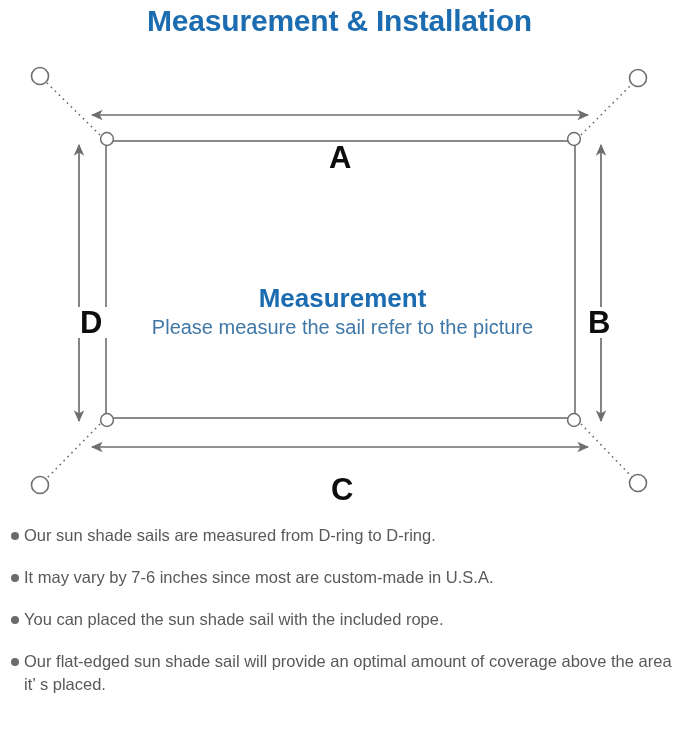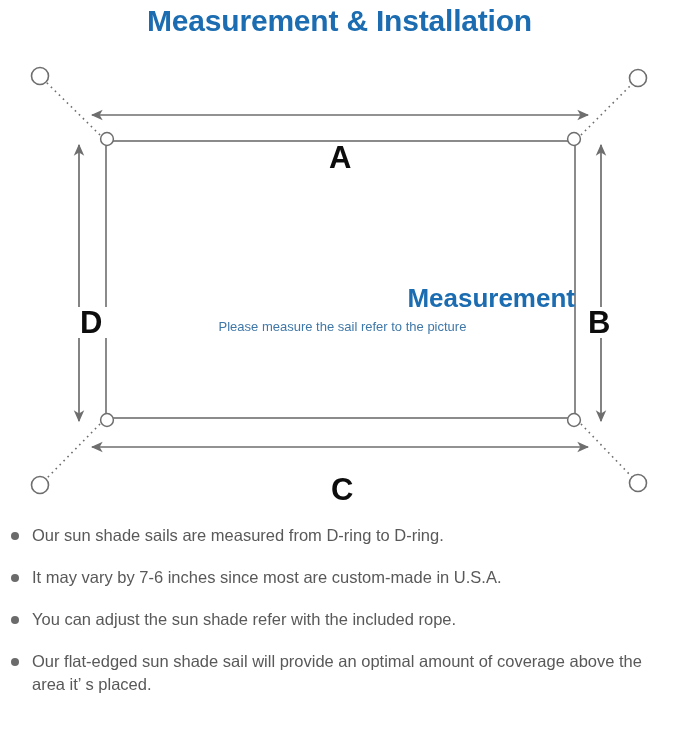--- a/index.html
+++ b/index.html
@@ -61,41 +61,40 @@
     top: 238px;
     width: 465px;
     text-align: center;
   }
   #center-title {
     font-size: 26px;
     font-weight: bold;
     color: #1b6cb0;
     line-height: 32px;
     white-space: nowrap;
-    text-align: right;
   }
   #center-subtitle {
-    font-size: 13px;
+    font-size: 20px;
     font-weight: normal;
     color: #3f78a8;
     line-height: 22px;
     margin-top: 2px;
     white-space: nowrap;
     text-align: center;
   }
 
   #notes {
     position: absolute;
     left: 0;
     top: 524px;
     width: 679px;
   }
   .note-item {
     position: relative;
-    padding-left: 32px;
+    padding-left: 24px;
     padding-right: 6px;
     margin-bottom: 19px;
     color: #595959;
     font-size: 16.5px;
     line-height: 23px;
   }
   .note-item:last-child { margin-bottom: 0; }
   .note-bullet {
     position: absolute;
     left: 11px;
@@ -163,19 +162,19 @@
   <div class="note-item">
     <span class="note-bullet"></span>
     <span>Our sun shade sails are measured from D-ring to D-ring.</span>
   </div>
   <div class="note-item">
     <span class="note-bullet"></span>
     <span>It may vary by 7-6 inches since most are custom-made in U.S.A.</span>
   </div>
   <div class="note-item">
     <span class="note-bullet"></span>
-    <span>You can adjust the sun shade refer with the included rope.</span>
+    <span>You can placed the sun shade sail with the included rope.</span>
   </div>
   <div class="note-item">
     <span class="note-bullet"></span>
     <span>Our flat-edged sun shade sail will provide an optimal amount of coverage above the area it’ s placed.</span>
   </div>
 </div>
 
 </body></html>

